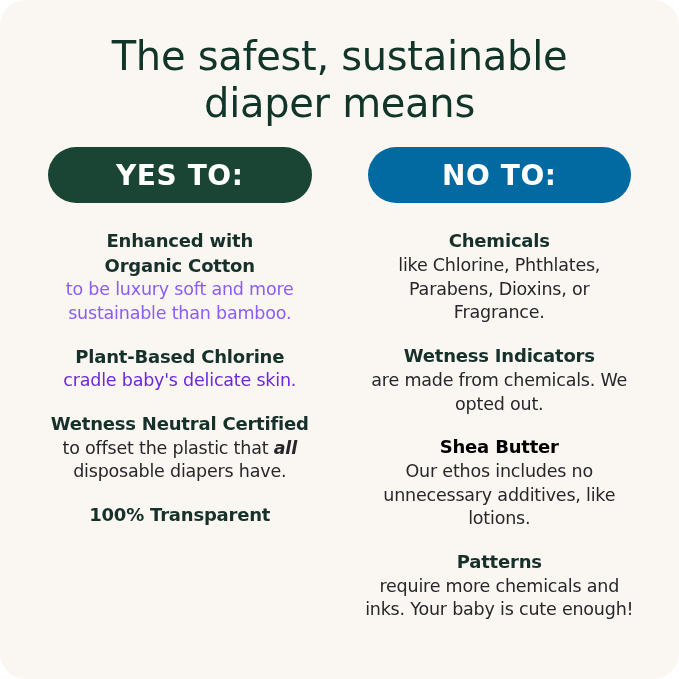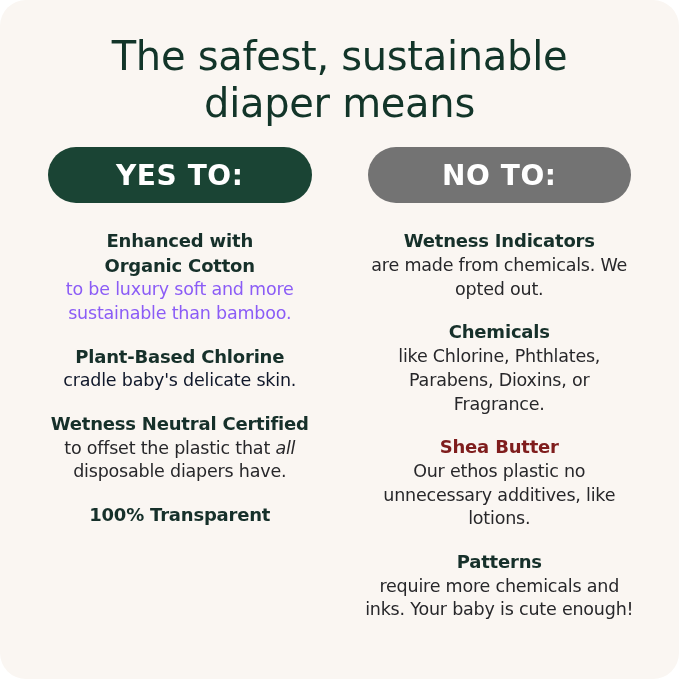--- a/index.html
+++ b/index.html
@@ -81,21 +81,21 @@
   .item-body {
     font-size: 17.5px;
     font-weight: 400;
     line-height: 1.36;
     color: #27272a;
     font-family: "DejaVu Sans", sans-serif;
     letter-spacing: -0.2px;
   }
   .item-body em {
     font-style: italic;
-    font-weight: 400;
+    font-weight: 700;
   }
 </style>
 </head>
 <body>
 
 <div class="card" style="background: rgb(250, 246, 242);">
 
   <h1 class="headline" style="color: rgb(18, 53, 41);">The safest, sustainable diaper means</h1>
 
   <div class="columns">
@@ -109,54 +109,54 @@
         <div class="item">
           <div class="item-heading" style="color: rgb(22, 48, 42);">
             <span>Enhanced with</span><br>
             <span>Organic Cotton</span>
           </div>
           <div class="item-body" style="color: #8b5cf6;">to be luxury soft and more sustainable than bamboo.</div>
         </div>
 
         <div class="item">
           <div class="item-heading" style="color: rgb(22, 48, 42);">Plant-Based Chlorine</div>
-          <div class="item-body" style="color: #0f172a;">cradle baby's delicate skin.</div>
+          <div class="item-body" style="color: #6d28d9;">cradle baby's delicate skin.</div>
         </div>
 
         <div class="item">
           <div class="item-heading" style="color: rgb(22, 48, 42);">Wetness Neutral Certified</div>
           <div class="item-body" style="color: rgb(39, 39, 42);"><span>to offset the plastic that </span><em>all</em><span> disposable diapers have.</span></div>
         </div>
 
         <div class="item">
           <div class="item-heading" style="color: rgb(22, 48, 42);">100% Transparent</div>
         </div>
 
       </div>
     </div>
 
     <div class="column">
-      <div class="badge" style="background: #737373;">
+      <div class="badge" style="background: #0369a1;">
         <span class="badge-label" style="color: rgb(255, 255, 255);">NO TO:</span>
       </div>
       <div class="items">
+
+        <div class="item">
+          <div class="item-heading" style="color: rgb(22, 48, 42);">Chemicals</div>
+          <div class="item-body" style="color: rgb(39, 39, 42);">like Chlorine, Phthlates, Parabens, Dioxins, or Fragrance.</div>
+        </div>
 
         <div class="item">
           <div class="item-heading" style="color: rgb(22, 48, 42);">Wetness Indicators</div>
           <div class="item-body" style="color: rgb(39, 39, 42);">are made from chemicals. We opted out.</div>
         </div>
 
         <div class="item">
-          <div class="item-heading" style="color: rgb(22, 48, 42);">Chemicals</div>
-          <div class="item-body" style="color: rgb(39, 39, 42);">like Chlorine, Phthlates, Parabens, Dioxins, or Fragrance.</div>
-        </div>
-
-        <div class="item">
-          <div class="item-heading" style="color: #7f1d1d;">Shea Butter</div>
-          <div class="item-body" style="color: rgb(39, 39, 42);">Our ethos plastic no unnecessary additives, like lotions.</div>
+          <div class="item-heading" style="color: #000000;">Shea Butter</div>
+          <div class="item-body" style="color: rgb(39, 39, 42);">Our ethos includes no unnecessary additives, like lotions.</div>
         </div>
 
         <div class="item">
           <div class="item-heading" style="color: rgb(22, 48, 42);">Patterns</div>
           <div class="item-body" style="color: rgb(39, 39, 42);">require more chemicals and inks. Your baby is cute enough!</div>
         </div>
 
       </div>
     </div>
 

